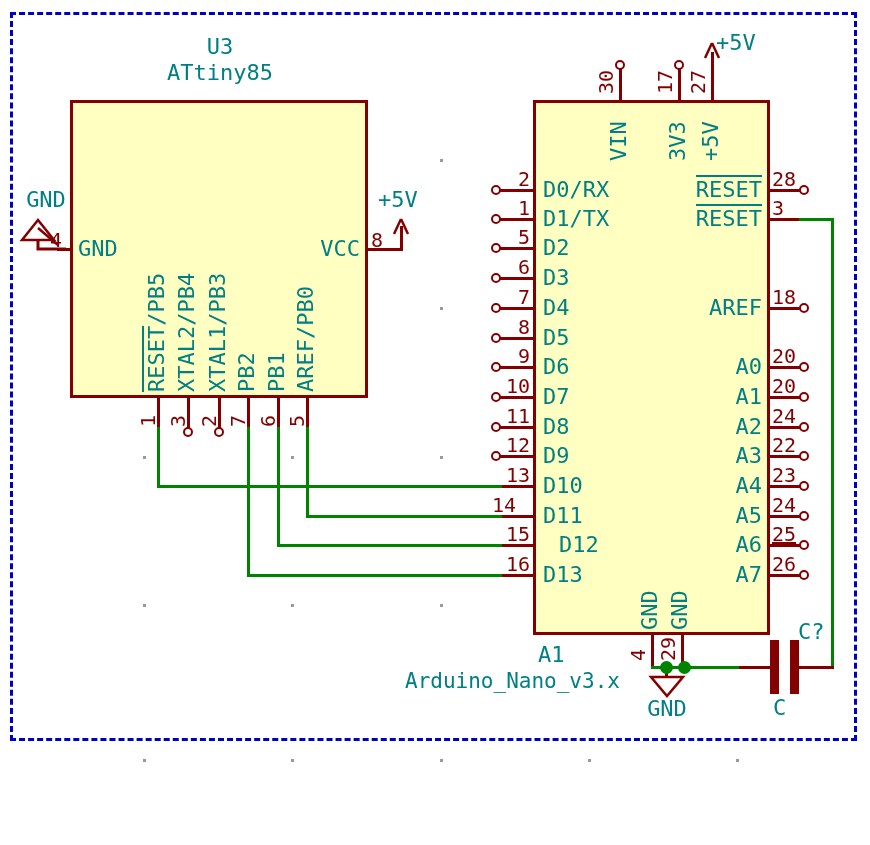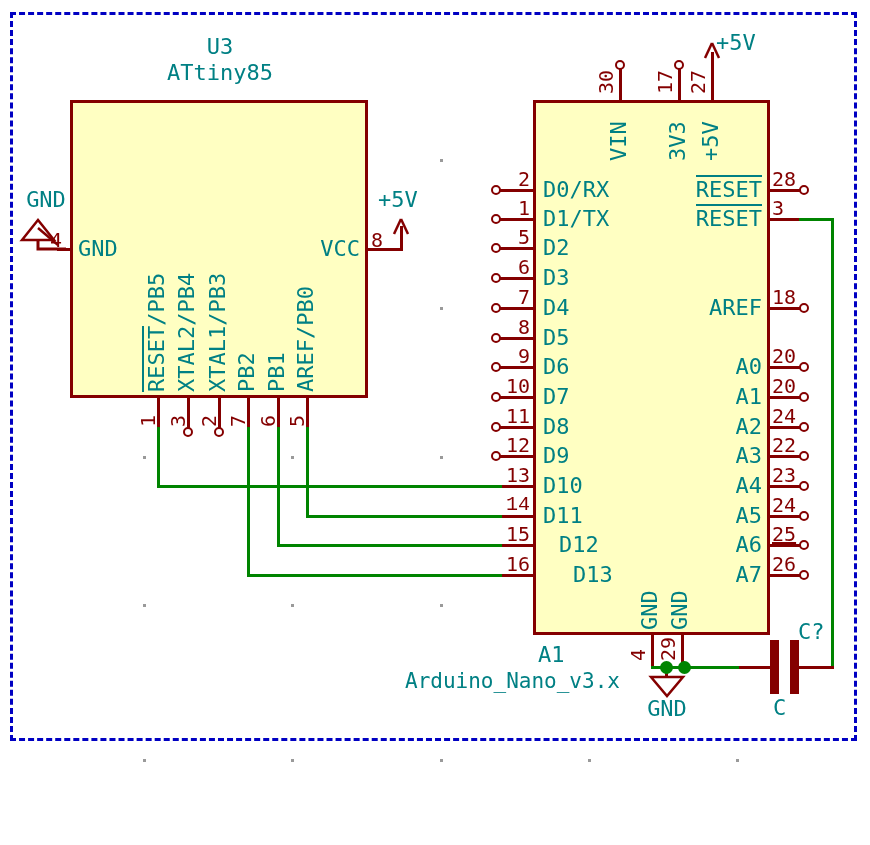--- a/index.html
+++ b/index.html
@@ -168,28 +168,28 @@
     <div class="num rt" style="left: 492px; top: 406px; width: 38px;">11</div>
     <div class="lbl" style="left: 543px; top: 416px;">D8</div>
     <div class="hline" style="left: 498.5px; top: 454.5px; width: 36px; height: 3px;"></div>
     <div class="pc" style="left: 491px; top: 451px;"></div>
     <div class="num rt" style="left: 492px; top: 435px; width: 38px;">12</div>
     <div class="lbl" style="left: 543px; top: 445px;">D9</div>
     <div class="hline" style="left: 498.5px; top: 484.5px; width: 36px; height: 3px;"></div>
     <div class="num rt" style="left: 492px; top: 465px; width: 38px;">13</div>
     <div class="lbl" style="left: 543px; top: 475px;">D10</div>
     <div class="hline" style="left: 498.5px; top: 514.5px; width: 36px; height: 3px;"></div>
-    <div class="num rt" style="left: 492px; top: 495px; width: 38px; font-family: Liberation Mono, monospace;">14</div>
+    <div class="num rt" style="left: 478px; top: 495px; width: 38px;">14</div>
     <div class="lbl" style="left: 543px; top: 505px;">D11</div>
     <div class="hline" style="left: 498.5px; top: 543.5px; width: 36px; height: 3px;"></div>
     <div class="num rt" style="left: 492px; top: 524px; width: 38px;">15</div>
     <div class="lbl" style="left: 543px; top: 534px; margin-left: 16px;">D12</div>
     <div class="hline" style="left: 498.5px; top: 573.5px; width: 36px; height: 3px;"></div>
     <div class="num rt" style="left: 492px; top: 554px; width: 38px;">16</div>
-    <div class="lbl" style="left: 543px; top: 564px; margin-left: 30px;">D13</div>
+    <div class="lbl" style="left: 543px; top: 564px;">D13</div>
     <div class="hline" style="left: 768.5px; top: 188.5px; width: 33px; height: 3px;"></div>
     <div class="pc" style="left: 799px; top: 185px;"></div>
     <div class="num" style="left: 772px; top: 169px;">28</div>
     <div class="lbl rt" style="left: 580px; top: 179px; width: 182px;"><span class="ov">RESET</span></div>
     <div class="hline" style="left: 768.5px; top: 217.5px; width: 33px; height: 3px;"></div>
     <div class="num" style="left: 772px; top: 198px;">3</div>
     <div class="lbl rt" style="left: 580px; top: 208px; width: 182px;"><span class="ov">RESET</span></div>
     <div class="hline" style="left: 768.5px; top: 306.5px; width: 33px; height: 3px;"></div>
     <div class="pc" style="left: 799px; top: 303px;"></div>
     <div class="num" style="left: 772px; top: 287px;">18</div>

